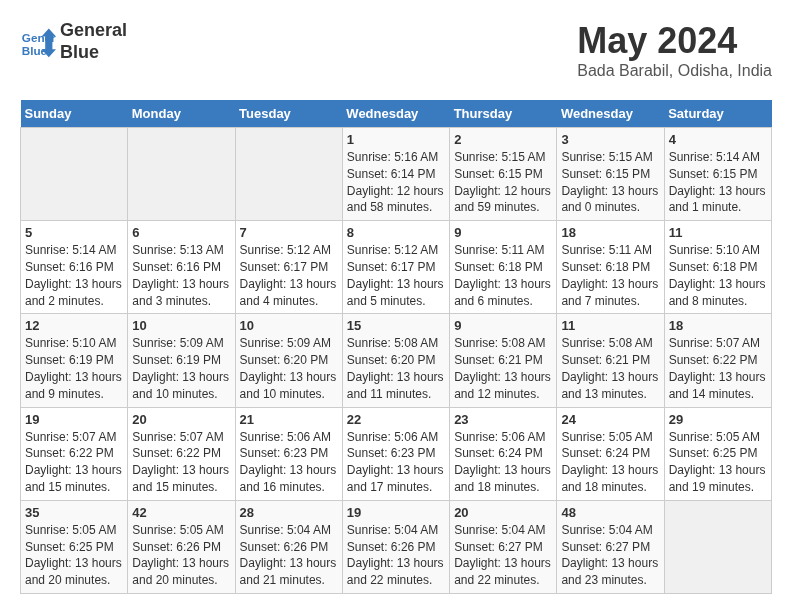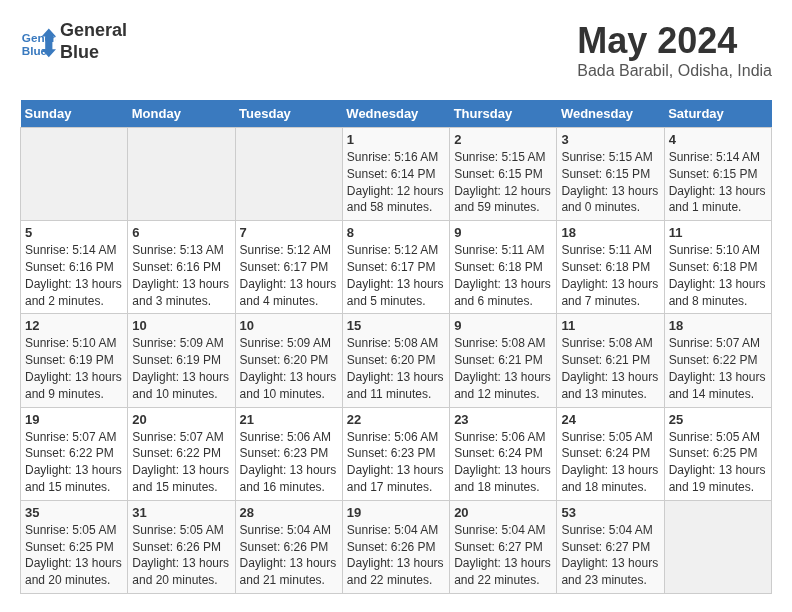--- a/index.html
+++ b/index.html
@@ -219,45 +219,45 @@
         </td>
         <td>
           <div class="day-num">23</div>
           <div class="day-info">Sunrise: 5:06 AM<br>Sunset: 6:24 PM<br>Daylight: 13 hours<br>and 18 minutes.</div>
         </td>
         <td>
           <div class="day-num">24</div>
           <div class="day-info">Sunrise: 5:05 AM<br>Sunset: 6:24 PM<br>Daylight: 13 hours<br>and 18 minutes.</div>
         </td>
         <td>
-          <div class="day-num">25</div>
+          <div class="day-num">29</div>
           <div class="day-info">Sunrise: 5:05 AM<br>Sunset: 6:25 PM<br>Daylight: 13 hours<br>and 19 minutes.</div>
         </td>
       </tr>
       <tr>
         <td>
           <div class="day-num">35</div>
           <div class="day-info">Sunrise: 5:05 AM<br>Sunset: 6:25 PM<br>Daylight: 13 hours<br>and 20 minutes.</div>
         </td>
         <td>
-          <div class="day-num">31</div>
+          <div class="day-num">42</div>
           <div class="day-info">Sunrise: 5:05 AM<br>Sunset: 6:26 PM<br>Daylight: 13 hours<br>and 20 minutes.</div>
         </td>
         <td>
           <div class="day-num">28</div>
           <div class="day-info">Sunrise: 5:04 AM<br>Sunset: 6:26 PM<br>Daylight: 13 hours<br>and 21 minutes.</div>
         </td>
         <td>
           <div class="day-num">19</div>
           <div class="day-info">Sunrise: 5:04 AM<br>Sunset: 6:26 PM<br>Daylight: 13 hours<br>and 22 minutes.</div>
         </td>
         <td>
           <div class="day-num">20</div>
           <div class="day-info">Sunrise: 5:04 AM<br>Sunset: 6:27 PM<br>Daylight: 13 hours<br>and 22 minutes.</div>
         </td>
         <td>
-          <div class="day-num">53</div>
+          <div class="day-num">48</div>
           <div class="day-info">Sunrise: 5:04 AM<br>Sunset: 6:27 PM<br>Daylight: 13 hours<br>and 23 minutes.</div>
         </td>
         <td class="empty-cell"></td>
       </tr>
     </tbody>
 </table>
 
 </body></html>

